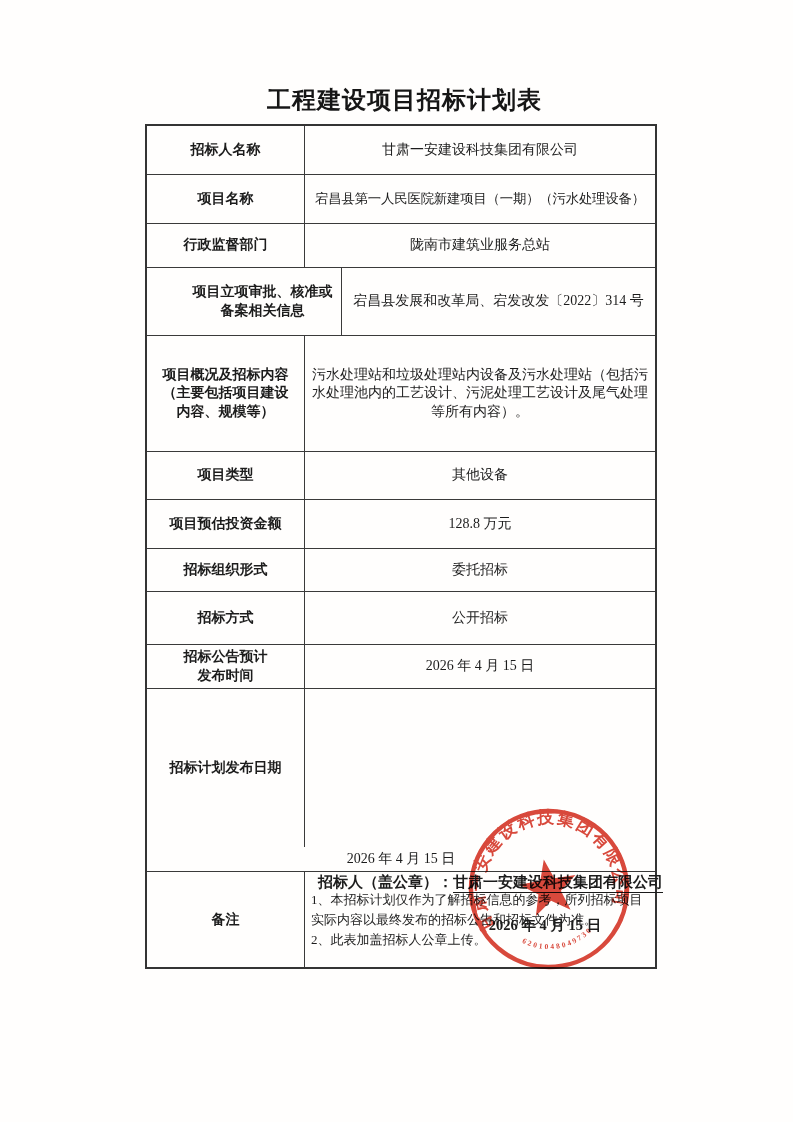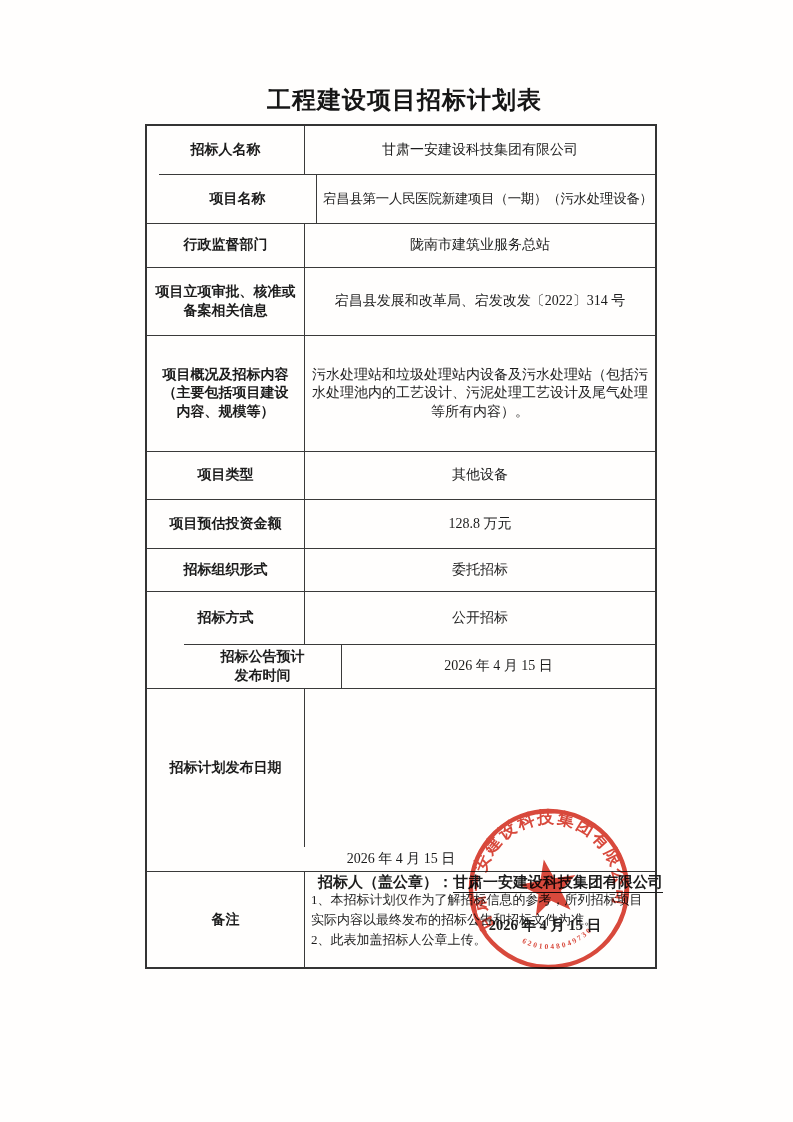--- a/index.html
+++ b/index.html
@@ -69,29 +69,29 @@
     font-size: 13.4px;
     letter-spacing: -0.2px;
   }
   .cell.value.remark {
     justify-content: flex-start;
     text-align: left;
     font-size: 13px;
     line-height: 1.55;
   }
   .r1  { min-height: 48px; }
-  .r2  { min-height: 48px; margin-left: 12px; }
+  .r2  { min-height: 48px; }
   .r3  { min-height: 43px; }
-  .r4  { min-height: 67px; }
+  .r4  { min-height: 67px; padding-left: 37px; }
   .r5  { min-height: 115px; }
   .r6  { min-height: 47px; }
   .r7  { min-height: 48px; }
   .r8  { min-height: 42px; }
   .r9  { min-height: 52px; }
-  .r10 { min-height: 43px; margin-left: 37px; }
+  .r10 { min-height: 43px; }
   .r11 { min-height: 65px; flex-direction: column; }
   .r12 { min-height: 95px; }
   .sign-line {
     position: absolute;
     left: 318px;
     top: 873px;
     font-size: 15px;
     font-weight: 600;
     white-space: nowrap;
     z-index: 2;

